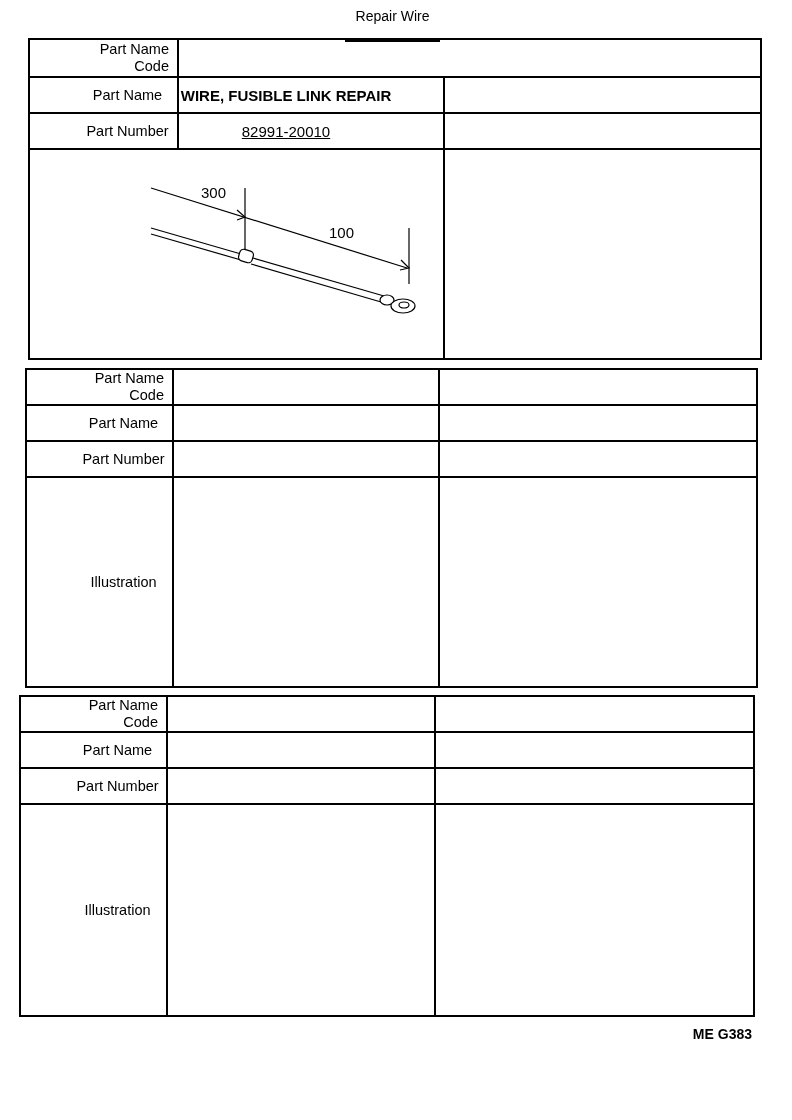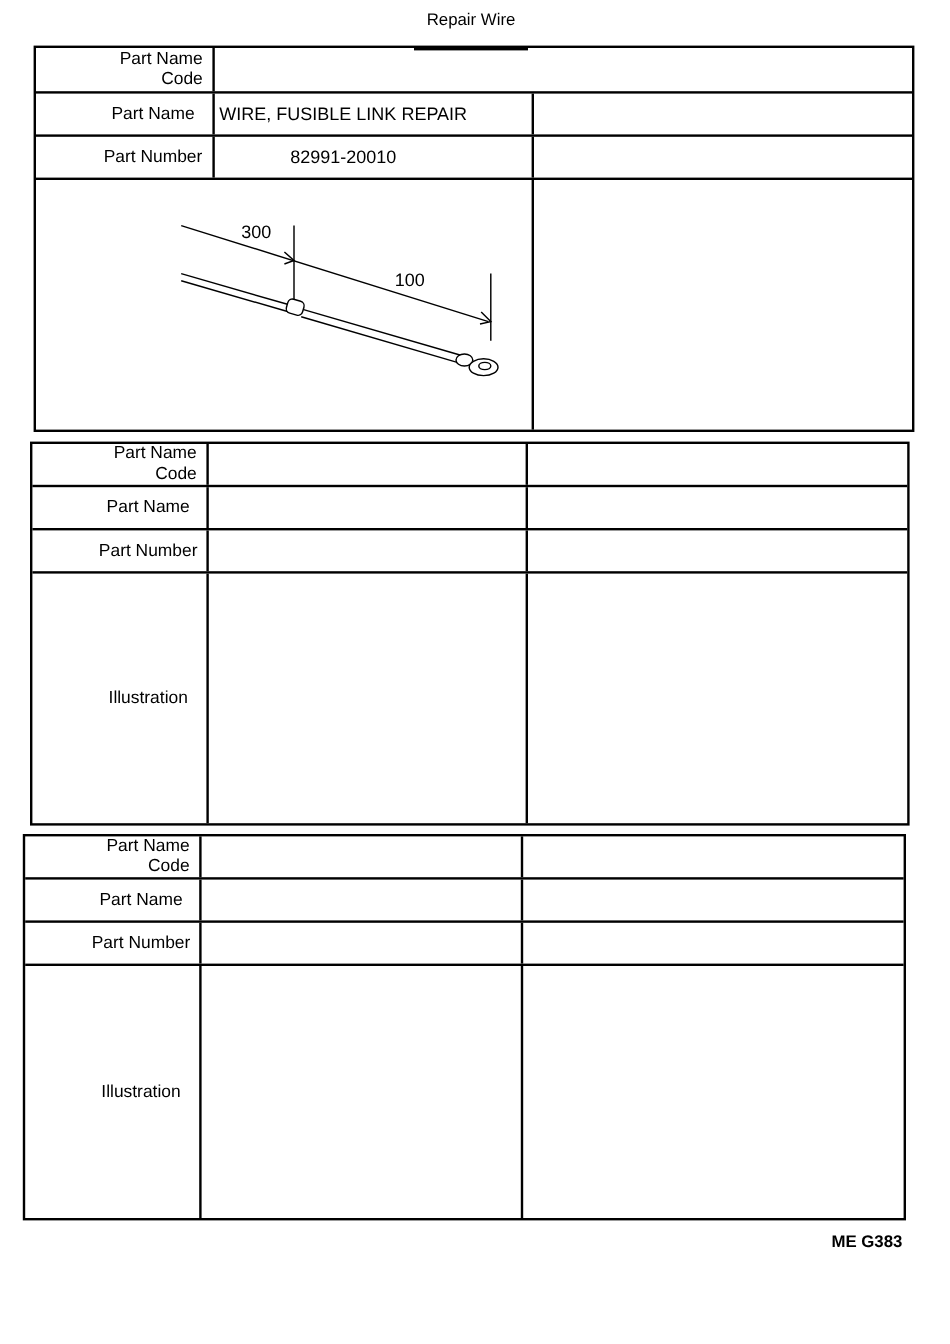--- a/index.html
+++ b/index.html
@@ -8,21 +8,21 @@
     .title { position: absolute; left: 345px; top: 8px; width: 95px; text-align: center;
              font-size: 14px; padding-bottom: 16px; border-bottom: 2px solid #000; }
     .form { position: absolute; border: 2px solid #000; box-sizing: border-box; }
     .row { position: absolute; left: 0; right: 0; border-bottom: 2px solid #000; box-sizing: border-box; }
     .row.last { border-bottom: none; }
     .lbl { position: absolute; left: 0; top: 0; bottom: 0; border-right: 2px solid #000; box-sizing: border-box;
            font-size: 14.5px; display: flex; align-items: center; justify-content: center; text-align: right; line-height: 17px; margin-left: 48px; }
     .lbl.two { flex-direction: column; align-items: flex-end; padding-right: 8px; }
     .val { position: absolute; top: 0; bottom: 0; border-right: 2px solid #000; box-sizing: border-box;
            display: flex; align-items: center; justify-content: center; font-size: 15px; }
-    .val.bold { font-weight: normal; }
+    .val.bold { font-weight: bold; }
     .val2 { position: absolute; top: 0; bottom: 0; right: 0; }
     .footer { position: absolute; right: 40px; top: 1026px; font-size: 14px; font-weight: bold; }
     svg { position: absolute; }
   </style>
 </head>
 <body>
 
 <div class="title">Repair Wire</div>
 
 <div class="form" style="left:28px; top:38px; width:734px; height:322px;">
@@ -33,21 +33,21 @@
     </div>
     <div class="val2" style="left:413px;"></div>
   </div>
   <div class="row" style="top:38px; height:36px;">
     <div class="lbl" style="width:101px;">Part Name</div>
     <div class="val bold" style="left:99px; width:316px;">WIRE, FUSIBLE LINK REPAIR</div>
     <div class="val2" style="left:413px;"></div>
   </div>
   <div class="row" style="top:74px; height:36px;">
     <div class="lbl" style="width:101px;">Part Number</div>
-    <div class="val" style="left:99px; width:316px;">82991-20010</div>
+    <div class="val" style="left:99px; width:316px;text-decoration:underline;">82991-20010</div>
     <div class="val2" style="left:413px;"></div>
   </div>
   <div class="row last" style="top:110px; bottom:0;">
     <div class="val" style="left:99px; width:316px;">
       <svg width="316" height="210" viewBox="0 0 316 210" style="left:0; top:0;">
 
         <line x1="22" y1="38" x2="278" y2="118" stroke="#000" stroke-width="1.2"></line>
         <line x1="116" y1="38" x2="116" y2="100" stroke="#000" stroke-width="1.2"></line>
         <line x1="280" y1="78" x2="280" y2="134" stroke="#000" stroke-width="1.2"></line>
         <polyline points="108,60 116,67 108,70" fill="none" stroke="#000" stroke-width="1.2"></polyline>

